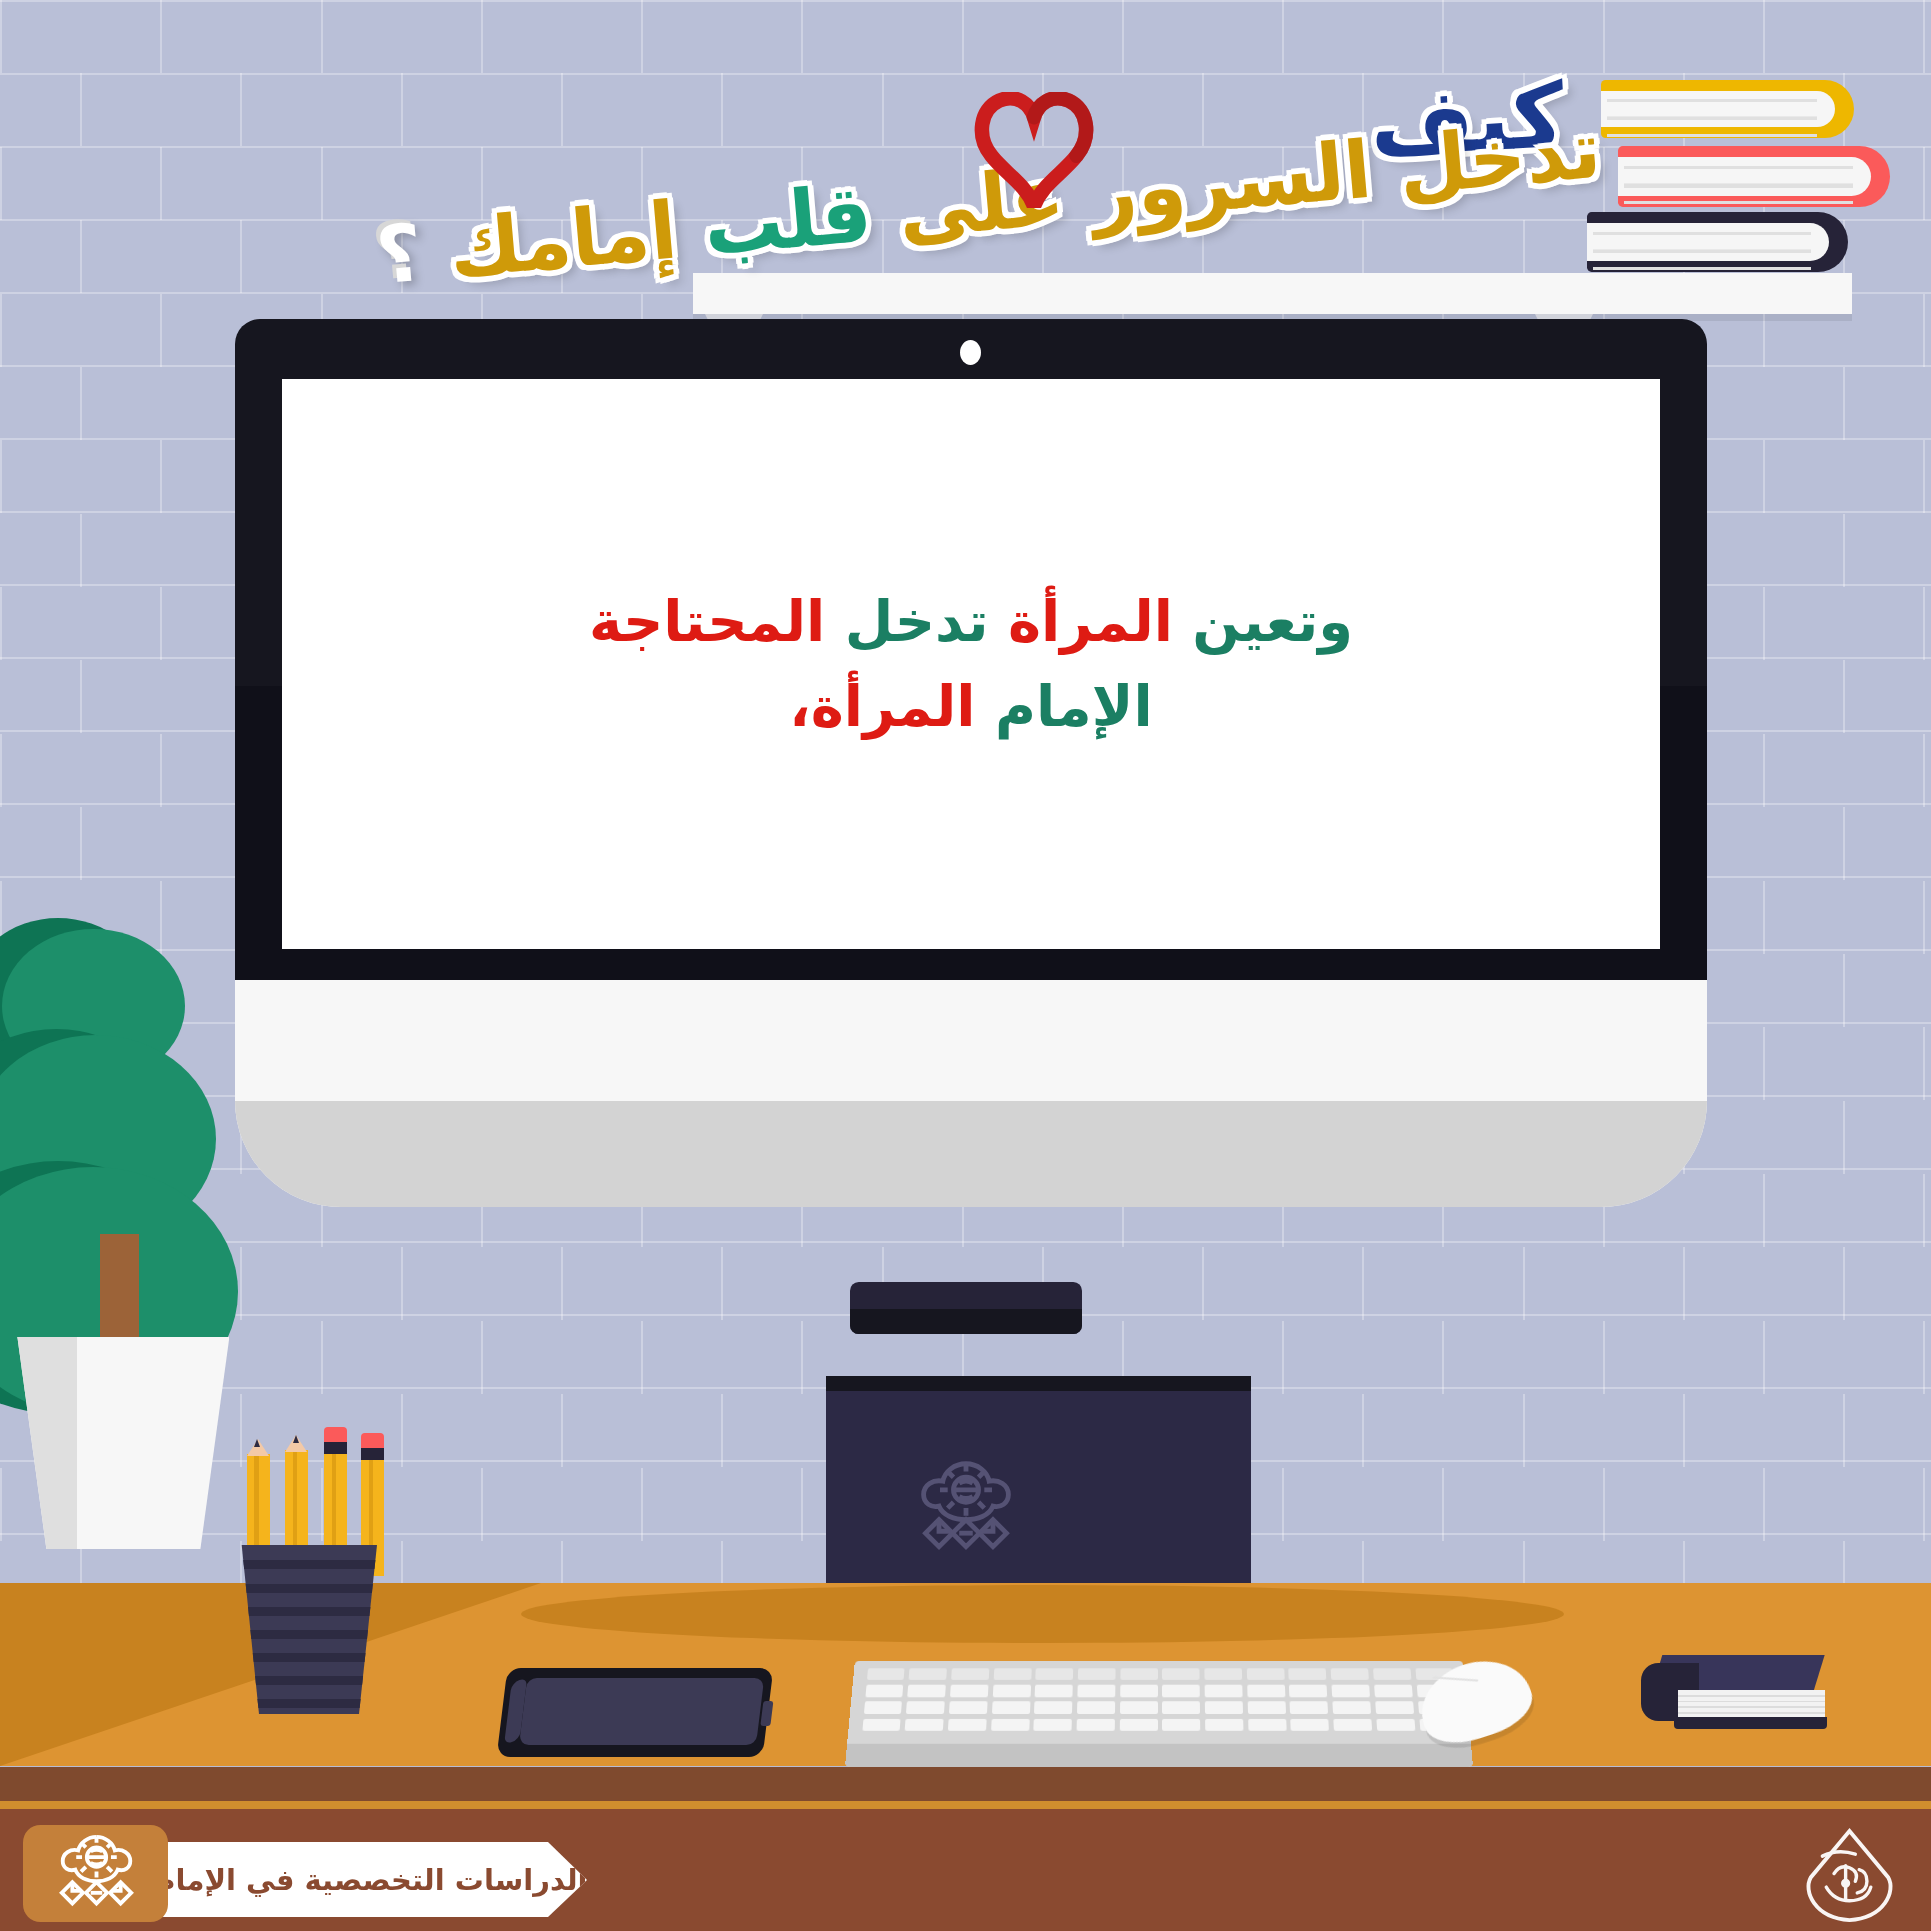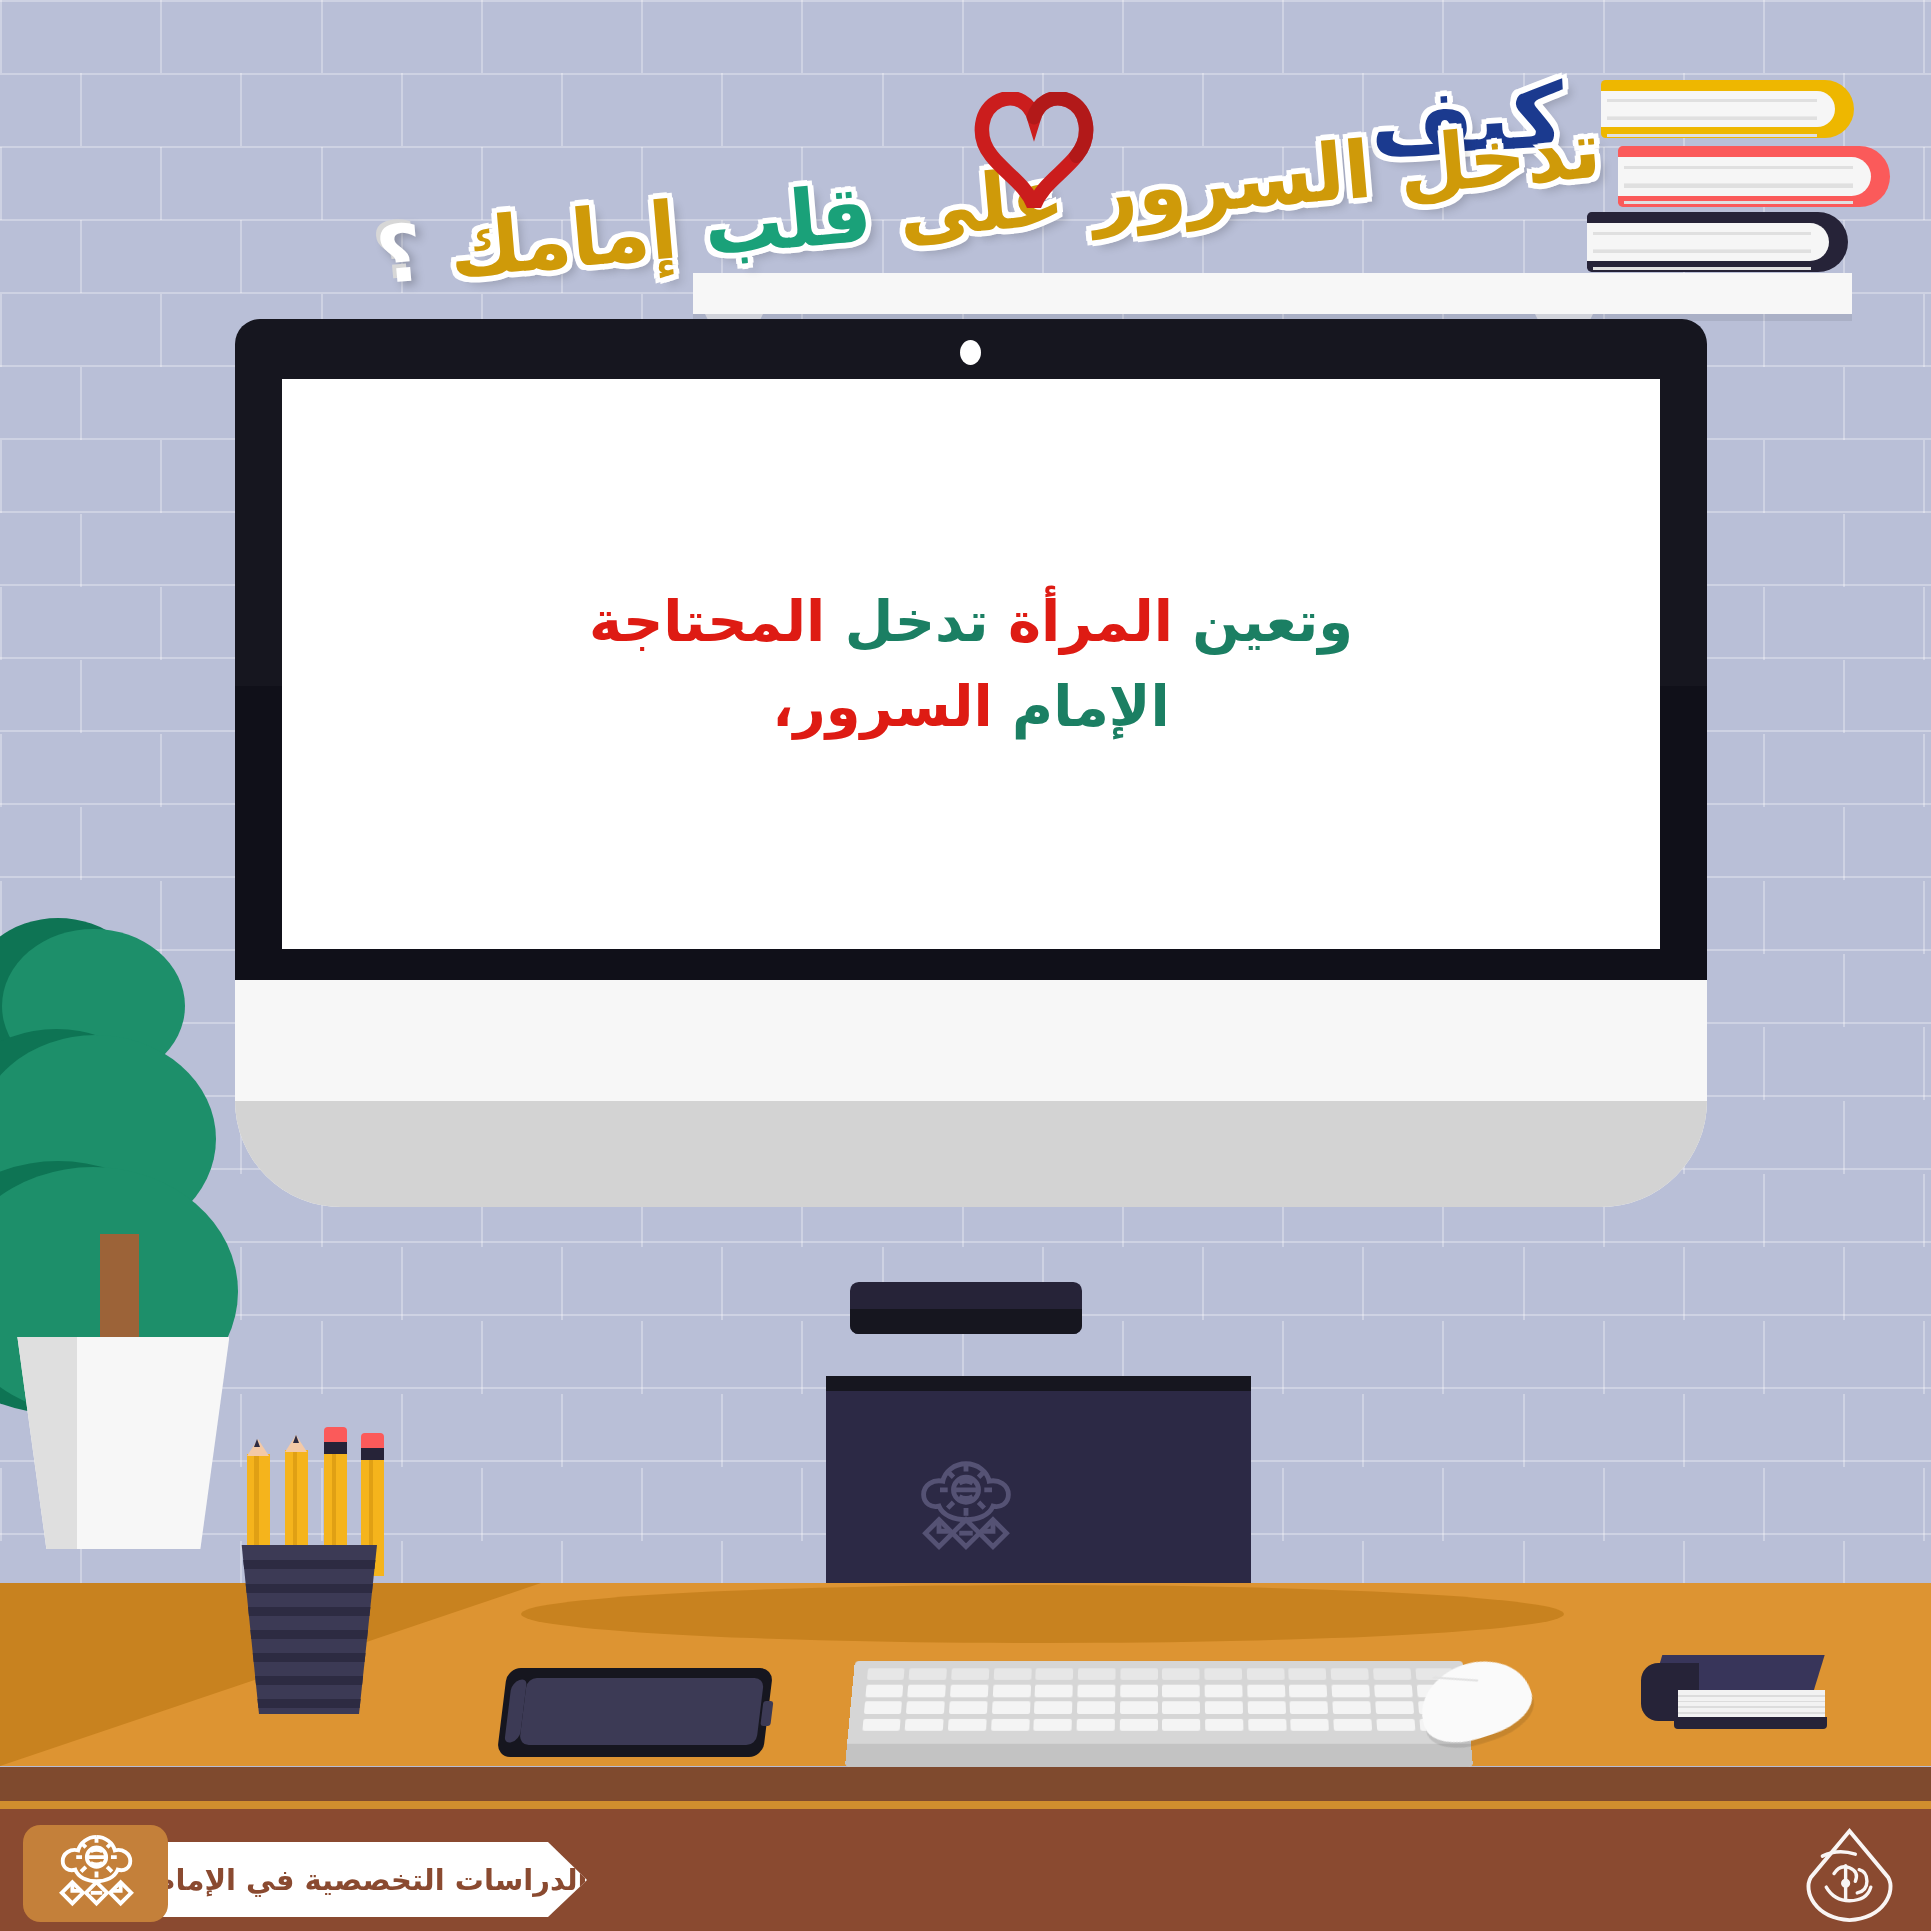--- a/index.html
+++ b/index.html
@@ -604,21 +604,21 @@
   <div class="pot">
     <div class="shade"></div>
   </div>
 
   <div class="monitor">
     <div class="bezel-mid"></div>
     <div class="cam"></div>
     <div class="screen">
       <div class="screen-text" id="screen-text">
           <div class="st-line"><span class="c-green">وتعين </span><span class="c-red">المرأة </span><span class="c-green">تدخل </span><span class="c-red">المحتاجة</span></div>
-          <div class="st-line"><span class="c-green">الإمام </span><span class="c-red">السرور،</span></div>
+          <div class="st-line"><span class="c-green">الإمام </span><span class="c-red">المرأة،</span></div>
         </div>
     </div>
   </div>
   <div class="mon-neck">
     <div class="lowerband"></div>
   </div>
   <div class="mon-logo-pill">
     <div class="dark"></div>
   </div>
 

